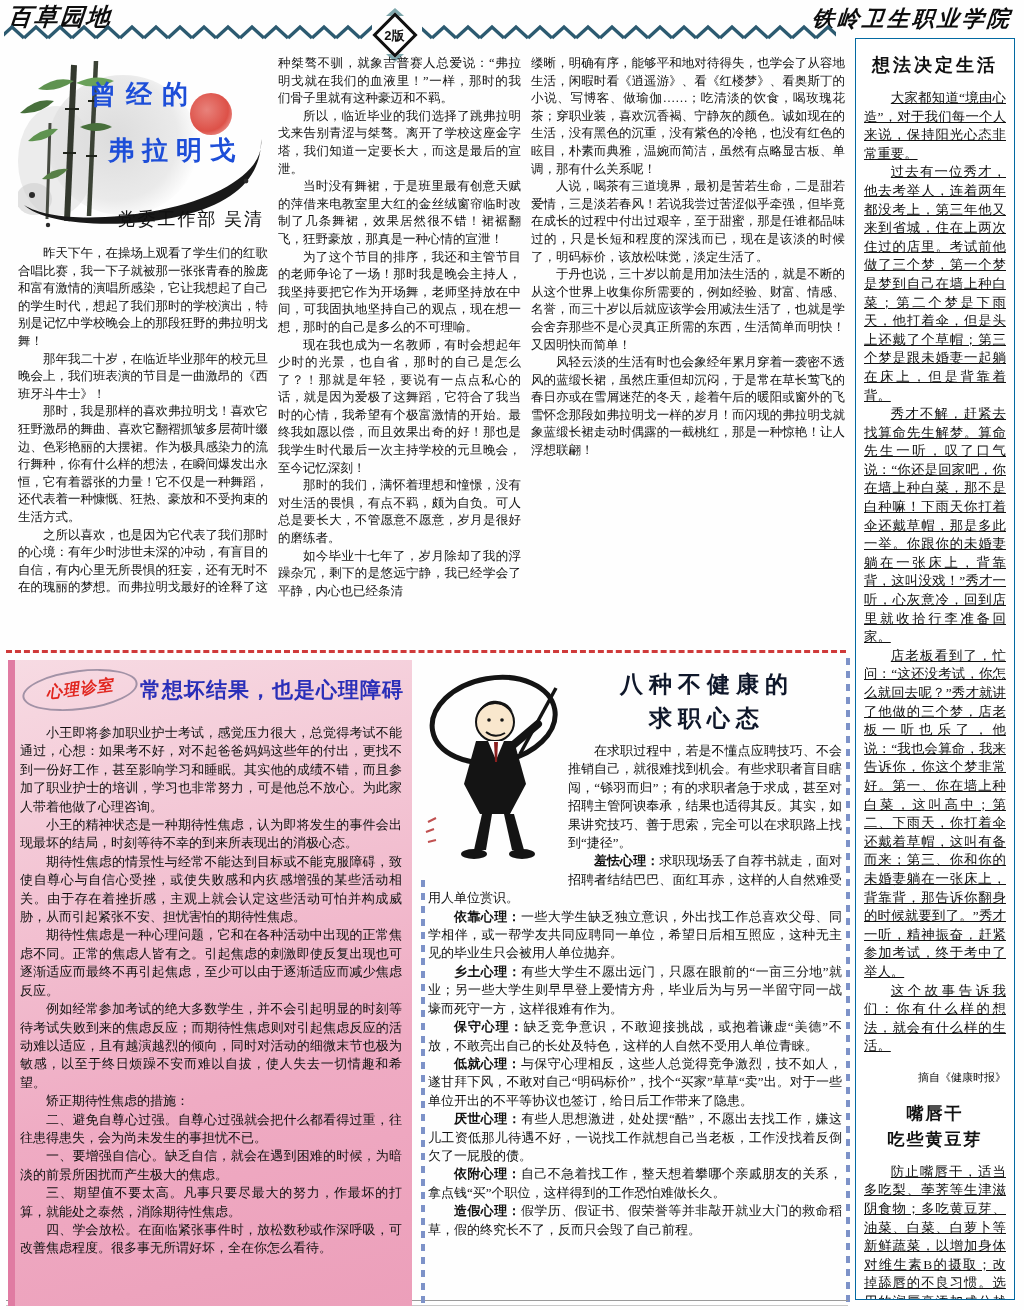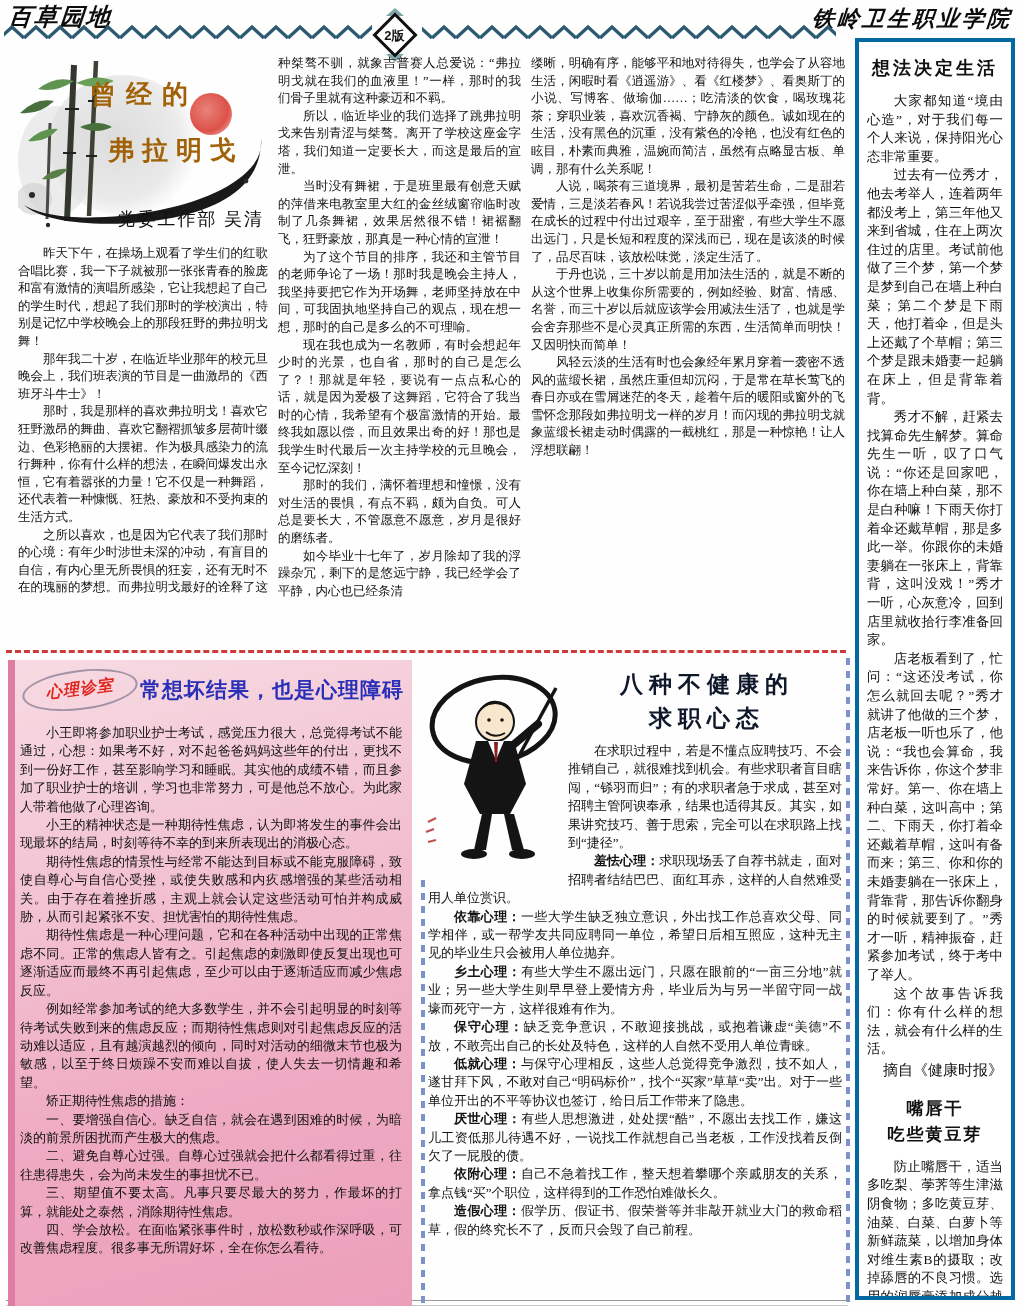--- a/index.html
+++ b/index.html
@@ -23,21 +23,21 @@
   
   .col{font-size:12.5px;line-height:17.6px;text-align:justify;overflow:hidden;margin-top:8px;}
   .col p{margin:0;text-indent:2em;}
   .cont p:first-child{text-indent:0;}
   
   #flam-title-block{left:18px;top:55px;width:250px;height:178px;overflow:hidden;}
   #flam-wash{left:30px;top:20px;width:150px;height:140px;border-radius:50%;
      background:radial-gradient(circle at 45% 45%,#dcdcdc 0%,#eaeaea 55%,rgba(255,255,255,0) 75%);}
   #flam-sun{left:172px;top:38px;width:42px;height:42px;border-radius:50%;
      background:radial-gradient(circle at 40% 40%,#e8827b 0%,#dd5148 60%,rgba(221,81,72,.25) 100%);filter:blur(.6px);}
-  .flam-red{color:#a16207;font-weight:bold;font-family:"Liberation Sans",sans-serif;}
+  .flam-red{color:#1d4ed8;font-weight:bold;font-family:"Liberation Sans",sans-serif;}
   #flam-t1{left:72px;top:22px;font-size:26px;letter-spacing:10px;}
   #flam-t2{left:90px;top:78px;font-size:26px;letter-spacing:8px;}
   #flam-byline{right:4px;bottom:2px;font-size:18px;letter-spacing:2px;text-align:center;}
   
   #col1{left:18px;top:237px;width:250px;height:414px;}
   #col2{left:278px;top:47px;width:243px;height:604px;}
   #col3{left:531px;top:47px;width:314px;height:604px;}
   
   #red-dash{left:6px;top:650px;width:840px;border-top:3px dashed #cf3a3a;}
   #v-divider{left:846px;top:658px;width:4px;height:648px;
@@ -57,27 +57,27 @@
   #job-box{left:420px;top:658px;width:426px;height:648px;overflow:hidden;padding:0;}
   #job-ldash{left:421px;top:880px;width:4px;height:426px;
      background:repeating-linear-gradient(180deg,#7d92c8 0 7px,rgba(0,0,0,0) 7px 13px);}
   #job-cartoon{float:left;width:138px;height:208px;margin:4px 6px 2px 4px;}
   #job-title{font-size:23px;font-weight:bold;color:#0f172a;text-align:center;
      letter-spacing:6px;line-height:34px;margin-top:10px;}
   #job-body{font-size:13px;line-height:18.4px;text-align:justify;padding:6px 4px 0 8px;}
   #job-body p{margin:0;text-indent:2em;}
   #job-body b{font-family:"Liberation Sans",sans-serif;}
   
-  #sidebar{left:855px;top:38px;width:160px;height:1262px;border:4px solid #0369a1;
+  #sidebar{left:855px;top:38px;width:160px;height:1262px;border:1px solid #0369a1;
      background:#fff;overflow:hidden;box-sizing:border-box;padding:6px 8px;}
   .sb-title{text-align:center;font-size:18px;font-weight:bold;letter-spacing:3px;margin:8px 0 12px;}
   .sb-title2{text-align:center;font-size:17px;font-weight:bold;letter-spacing:2px;line-height:26px;margin:16px 0 10px;}
-  .sb-body{font-size:13.4px;line-height:18.6px;text-align:justify;}
+  .sb-body{font-size:13.4px;line-height:18.6px;text-align:justify;text-decoration:underline;}
   .sb-body p{margin:0;text-indent:2em;}
-  #sb-source{text-align:right;font-size:15px;margin:2px 0 0;}
+  #sb-source{text-align:right;font-size:11px;margin:14px 0 0;}
 </style>
 </head>
 <body>
 
 <div id="mast-left" class="abs masthead">百草园地</div>
 <div id="mast-right" class="abs masthead">铁岭卫生职业学院</div>
 
 <svg id="zigzag" class="abs" xmlns="http://www.w3.org/2000/svg">
   <defs>
     <pattern id="zz" width="24" height="20" patternUnits="userSpaceOnUse">
@@ -134,42 +134,42 @@
     <p>种桀骜不驯，就象吉普赛人总爱说：“弗拉明戈就在我们的血液里！”一样，那时的我们骨子里就有这种豪迈和不羁。</p>
     <p>所以，临近毕业的我们选择了跳弗拉明戈来告别青涩与桀骜。离开了学校这座金字塔，我们知道一定要长大，而这是最后的宣泄。</p>
     <p>当时没有舞裙，于是班里最有创意天赋的萍借来电教室里大红的金丝绒窗帘临时改制了几条舞裙，效果居然很不错！裙裾翻飞，狂野豪放，那真是一种心情的宣泄！</p>
     <p>为了这个节目的排序，我还和主管节目的老师争论了一场！那时我是晚会主持人，我坚持要把它作为开场舞，老师坚持放在中间，可我固执地坚持自己的观点，现在想一想，那时的自己是多么的不可理喻。</p>
     <p>现在我也成为一名教师，有时会想起年少时的光景，也自省，那时的自己是怎么了？！那就是年轻，要说有一点点私心的话，就是因为爱极了这舞蹈，它符合了我当时的心情，我希望有个极富激情的开始。最终我如愿以偿，而且效果出奇的好！那也是我学生时代最后一次主持学校的元旦晚会，至今记忆深刻！</p>
     <p>那时的我们，满怀着理想和憧憬，没有对生活的畏惧，有点不羁，颇为自负。可人总是要长大，不管愿意不愿意，岁月是很好的磨练者。</p>
     <p>如今毕业十七年了，岁月除却了我的浮躁杂冗，剩下的是悠远宁静，我已经学会了平静，内心也已经条清</p>
   </div>
 <div id="col3" class="abs col cont">
     <p>缕晰，明确有序，能够平和地对待得失，也学会了从容地生活，闲暇时看《逍遥游》、看《红楼梦》、看奥斯丁的小说、写博客、做瑜伽……；吃清淡的饮食，喝玫瑰花茶；穿职业装，喜欢沉香褐、宁静灰的颜色。诚如现在的生活，没有黑色的沉重，没有紫色的冷艳，也没有红色的眩目，朴素而典雅，温婉而简洁，虽然有点略显古板、单调，那有什么关系呢！</p>
-    <p>人说，喝茶有三道境界，最初是苦若生命，二是甜若爱情，三是淡若春风！若说我尝过苦涩似乎牵强，但毕竟在成长的过程中付出过艰辛，至于甜蜜，有些大学生不愿出远门，只是长短和程度的深浅而已，现在是该淡的时候了，品尽百味，该放松味觉，淡定生活了。</p>
+    <p>人说，喝茶有三道境界，最初是苦若生命，二是甜若爱情，三是淡若春风！若说我尝过苦涩似乎牵强，但毕竟在成长的过程中付出过艰辛，至于甜蜜，那是任谁都品味过的，只是长短和程度的深浅而已，现在是该淡的时候了，明码标价，该放松味觉，淡定生活了。</p>
     <p>于丹也说，三十岁以前是用加法生活的，就是不断的从这个世界上收集你所需要的，例如经验、财富、情感、名誉，而三十岁以后就应该学会用减法生活了，也就是学会舍弃那些不是心灵真正所需的东西，生活简单而明快！又因明快而简单！</p>
     <p>风轻云淡的生活有时也会象经年累月穿着一袭密不透风的蓝缎长裙，虽然庄重但却沉闷，于是常在草长莺飞的春日亦或在雪屑迷茫的冬天，趁着午后的暖阳或窗外的飞雪怀念那段如弗拉明戈一样的岁月！而闪现的弗拉明戈就象蓝缎长裙走动时偶露的一截桃红，那是一种惊艳！让人浮想联翩！</p>
   </div>
 
 <div id="red-dash" class="abs"></div>
 <div id="v-divider" class="abs"></div>
 <div id="bottom-rule" class="abs"></div>
 
 <div id="psych-box" class="abs">
   <div id="psych-strip"></div>
   <div id="psych-logo" class="abs">心理诊室</div>
   <div id="psych-title" class="abs">常想坏结果，也是心理障碍</div>
   <div id="psych-body" class="abs col">
       <p>小王即将参加职业护士考试，感觉压力很大，总觉得考试不能通过，心想：如果考不好，对不起爸爸妈妈这些年的付出，更找不到一份好工作，甚至影响学习和睡眠。其实他的成绩不错，而且参加了职业护士的培训，学习也非常努力，可是他总不放心。为此家人带着他做了心理咨询。</p>
       <p>小王的精神状态是一种期待性焦虑，认为即将发生的事件会出现最坏的结局，时刻等待不幸的到来所表现出的消极心态。</p>
       <p>期待性焦虑的情景性与经常不能达到目标或不能克服障碍，致使自尊心与自信心受挫，或使失败感和内疚感增强的某些活动相关。由于存在着挫折感，主观上就会认定这些活动可怕并构成威胁，从而引起紧张不安、担忧害怕的期待性焦虑。</p>
       <p>期待性焦虑是一种心理问题，它和在各种活动中出现的正常焦虑不同。正常的焦虑人皆有之。引起焦虑的刺激即使反复出现也可逐渐适应而最终不再引起焦虑，至少可以由于逐渐适应而减少焦虑反应。</p>
       <p>例如经常参加考试的绝大多数学生，并不会引起明显的时刻等待考试失败到来的焦虑反应；而期待性焦虑则对引起焦虑反应的活动难以适应，且有越演越烈的倾向，同时对活动的细微末节也极为敏感，以至于终日烦躁不安而难以自拔，使人失去一切情趣和希望。</p>
       <p>矫正期待性焦虑的措施：</p>
+      <p>二、避免自尊心过强。自尊心过强就会把什么都看得过重，往往患得患失，会为尚未发生的事担忧不已。</p>
       <p>一、要增强自信心。缺乏自信，就会在遇到困难的时候，为暗淡的前景所困扰而产生极大的焦虑。</p>
-      <p>二、避免自尊心过强。自尊心过强就会把什么都看得过重，往往患得患失，会为尚未发生的事担忧不已。</p>
       <p>三、期望值不要太高。凡事只要尽最大的努力，作最坏的打算，就能处之泰然，消除期待性焦虑。</p>
       <p>四、学会放松。在面临紧张事件时，放松数秒或作深呼吸，可改善焦虑程度。很多事无所谓好坏，全在你怎么看待。</p>
     </div>
 </div>
 
 <div id="job-box" class="abs">
   <svg id="job-cartoon" viewBox="0 0 138 208" xmlns="http://www.w3.org/2000/svg">
     <g transform="rotate(-10 70 60)">
       <ellipse cx="70" cy="58" rx="62" ry="42" fill="none" stroke="#141414" stroke-width="5"></ellipse>
     </g>

